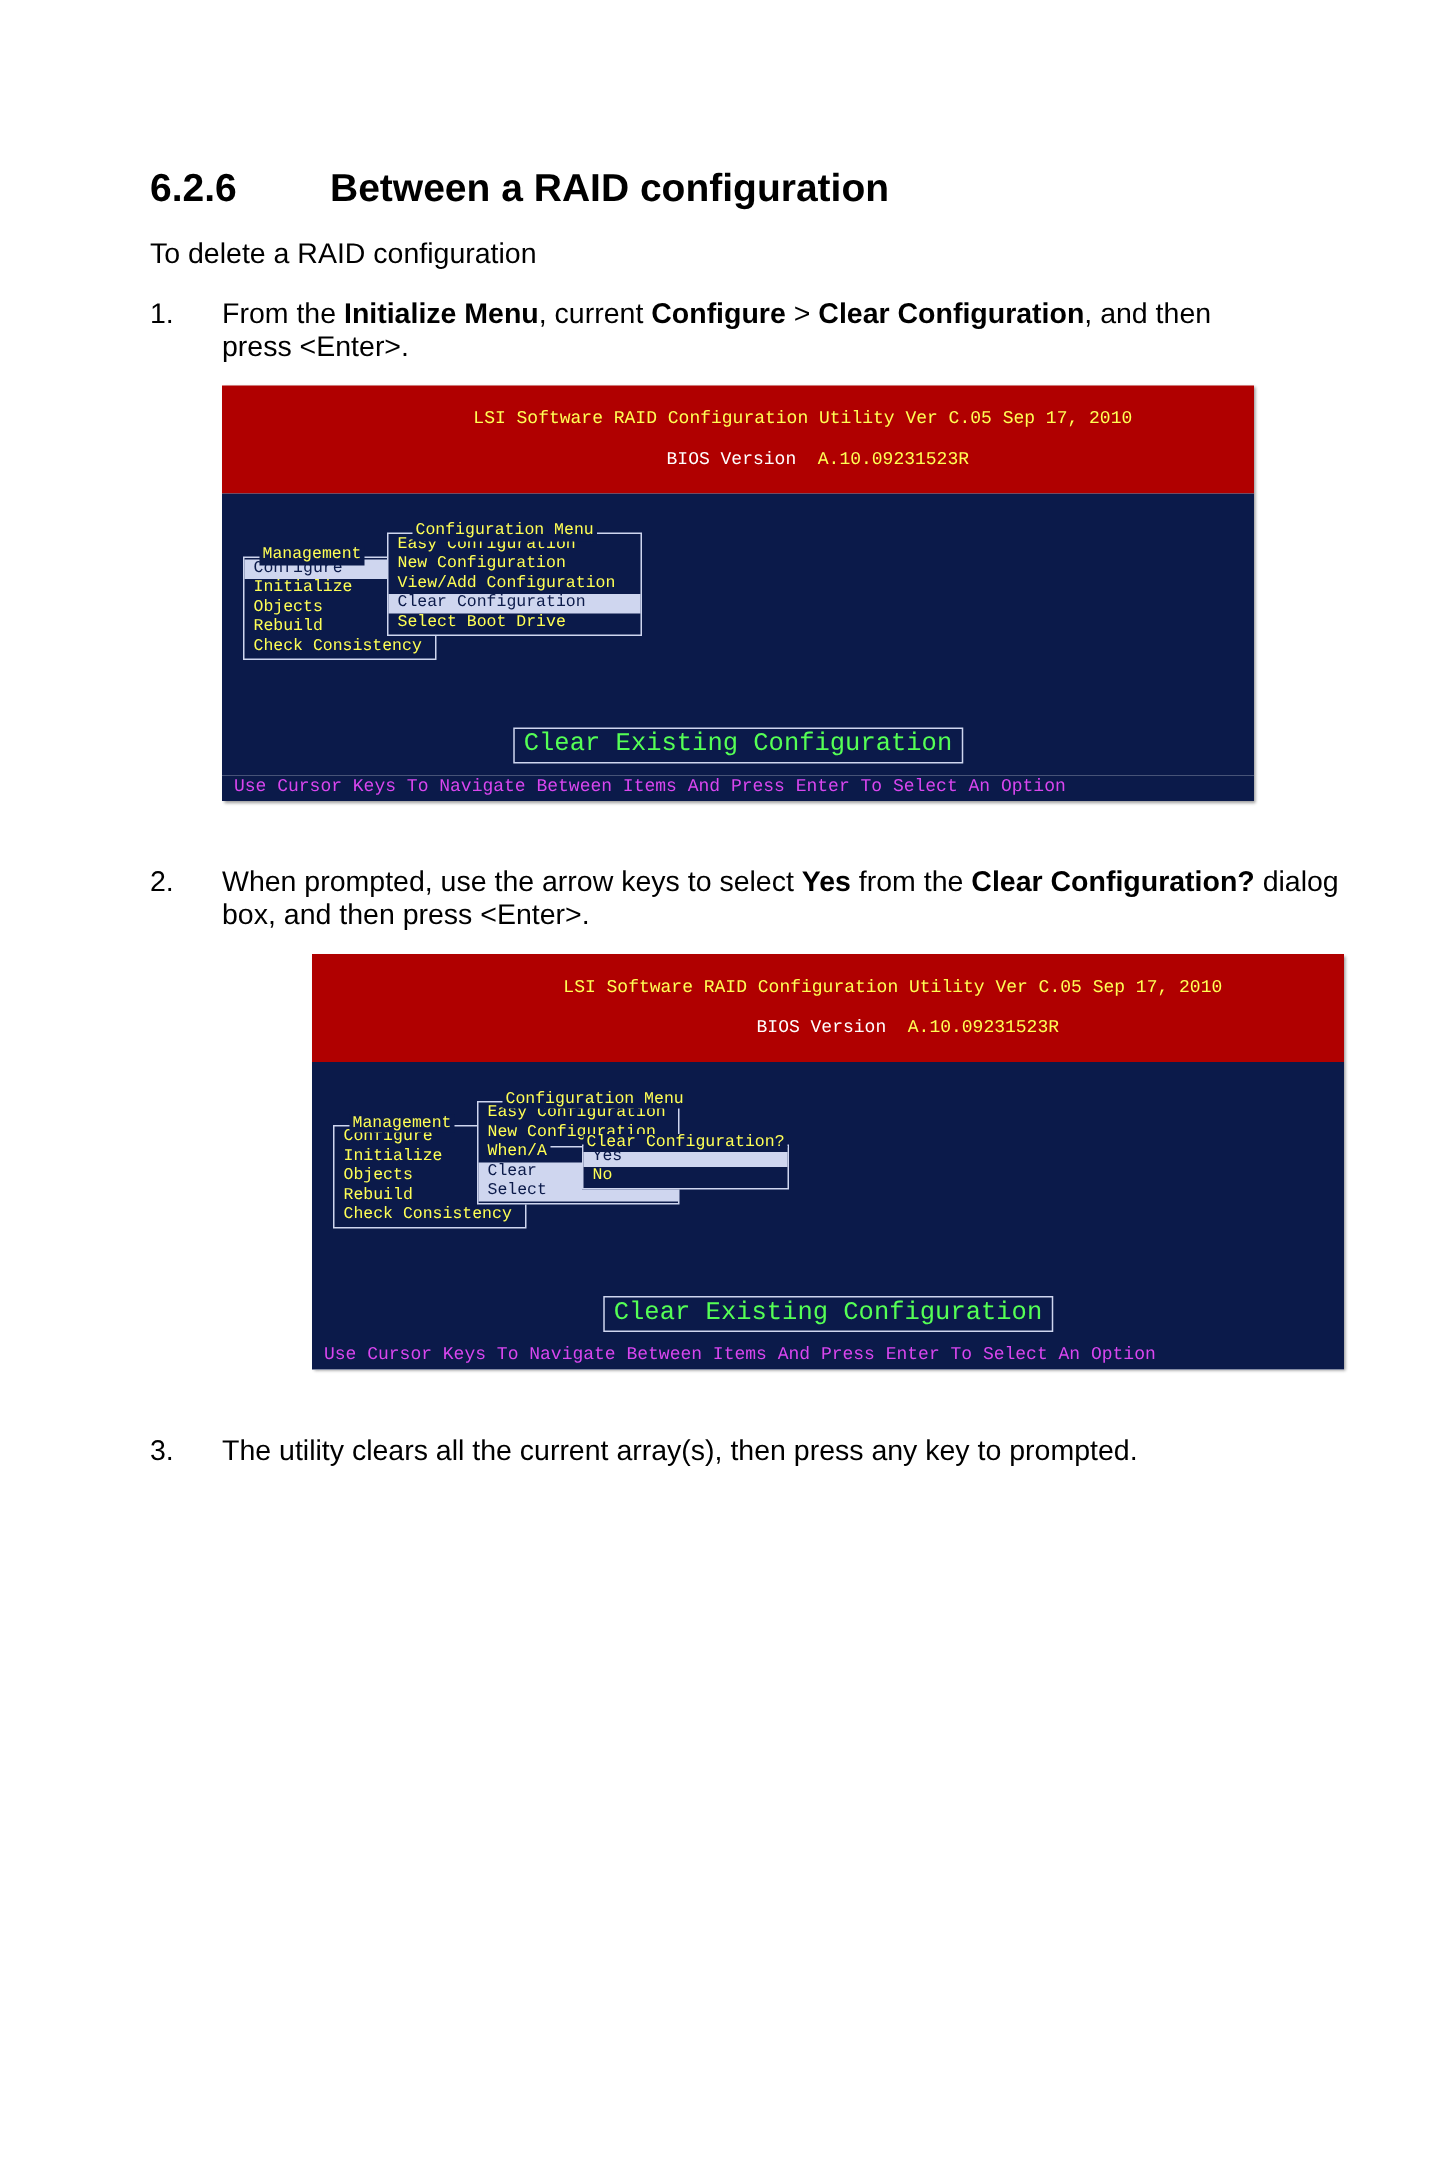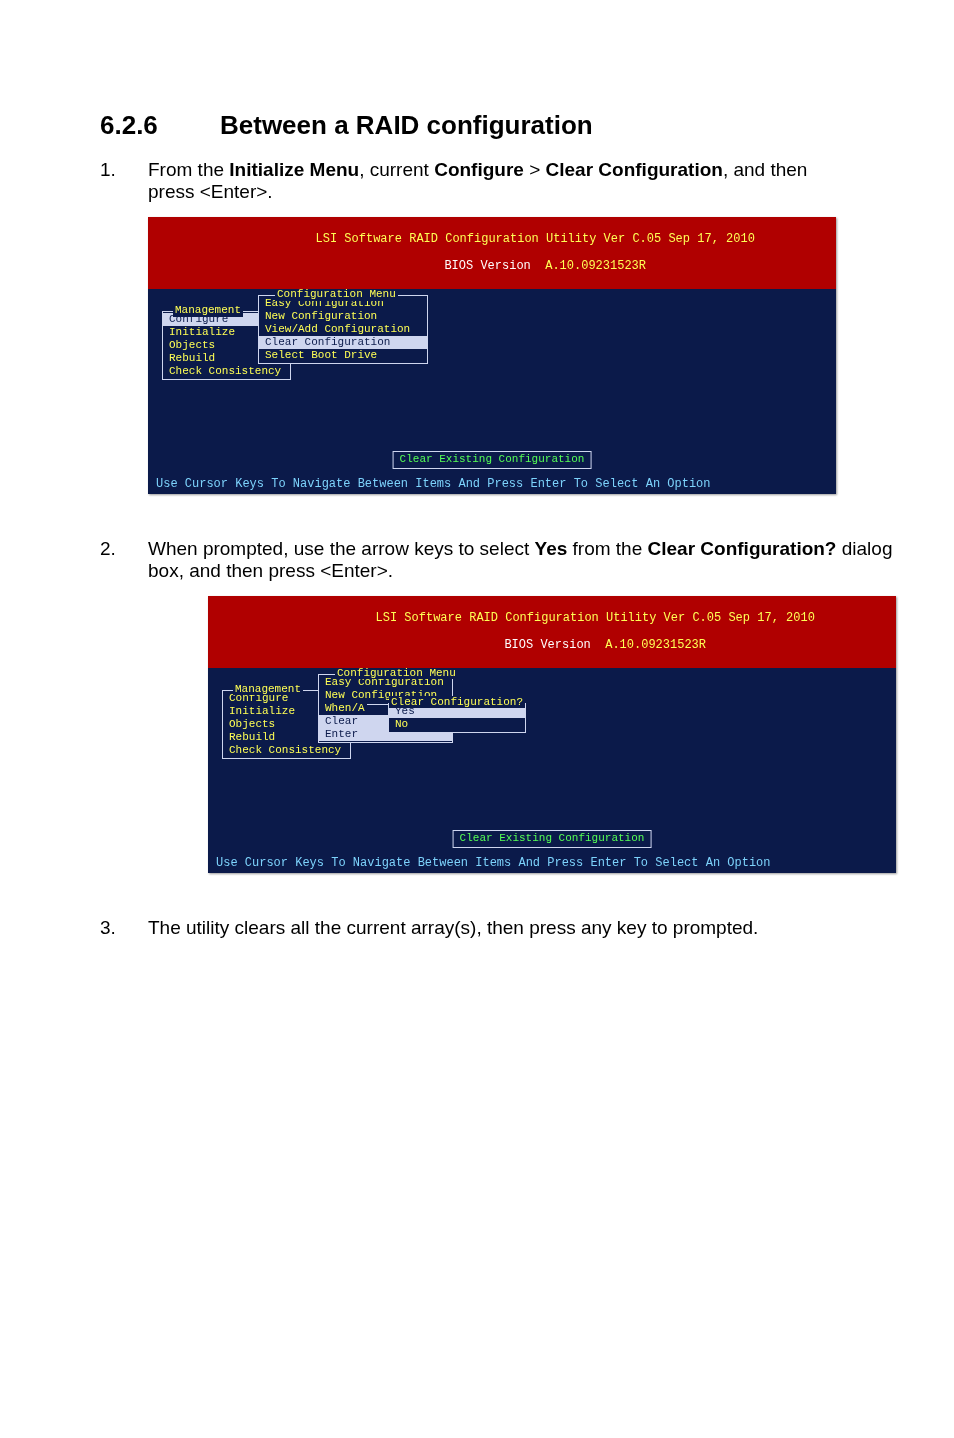--- a/index.html
+++ b/index.html
@@ -74,32 +74,33 @@
   }
   .bios-body {
     background: #0b1a4a;
     color: #ffff55;
     height: 188px;
     position: relative;
     overflow: hidden;
   }
   .bios-footer {
     background: #0b1a4a;
-    color: #7dd3fc;
+    color: #d946ef;
     text-align: left;
     padding: 1px 4px 2px 8px;
     white-space: pre;
   }
 
   
   .tui-box {
     position: absolute;
     border: 1px solid #cfd6ef;
     background: #0b1a4a;
     box-sizing: border-box;
+    margin-top: 20px;
   }
   .tui-box .box-label {
     position: absolute;
     top: -8px;
     left: 10px;
     background: #0b1a4a;
     color: #ffff55;
     padding: 0 2px;
     font-size: 11px;
     white-space: nowrap;
@@ -128,21 +129,21 @@
     position: absolute;
     left: 50%;
     transform: translateX(-50%);
     bottom: 8px;
     border: 1px solid #cfd6ef;
     background: #0b1a4a;
     padding: 1px 6px;
   }
   .centered-box span {
     color: #55ff55;
-    font-size: 11px;
+    font-size: 17px;
     white-space: nowrap;
     text-align: right;
   }
 
   .page-footer {
     position: absolute;
     left: 100px;
     right: 100px;
     bottom: 50px;
     border-top: 1px solid #777;
@@ -155,20 +156,21 @@
 </style>
 </head>
 <body>
 
 <div class="page">
 
   <h2 class="section-heading">
     <span class="num">6.2.6</span><span>Between a RAID configuration</span>
   </h2>
 
+  <p class="intro">To delete a RAID configuration</p>
 
   <ol class="steps">
 
     <li>
       <div class="step-num">1.</div>
       <div class="step-body">
         <span>From the </span><b>Initialize Menu</b><span>, current </span><b>Configure</b><span> &gt; </span><b>Clear Configuration</b><span>, and then press &lt;Enter&gt;.</span>
 
         
         <div class="bios-shot">
@@ -226,21 +228,21 @@
               <div class="tui-item">Rebuild</div>
               <div class="tui-item">Check Consistency</div>
             </div>
 
             <div class="tui-box" style="left:110px; top:6px; width:135px; padding:1px 0;">
               <div class="box-label" style="left:16px;">Configuration Menu</div>
               <div class="tui-item">Easy Configuration</div>
               <div class="tui-item">New Configuration</div>
               <div class="tui-item">When/A</div>
               <div class="tui-item sel">Clear</div>
-              <div class="tui-item sel">Enter</div>
+              <div class="tui-item sel">Select</div>
             </div>
 
             <div class="tui-box" style="left:180px; top:35px; width:138px; padding:1px 0;">
               <div class="box-conn-left"></div>
               <div class="box-label" style="left:0px;">Clear Configuration?</div>
               <div class="tui-item sel">Yes</div>
               <div class="tui-item">No</div>
             </div>
 
             <div class="centered-box">

